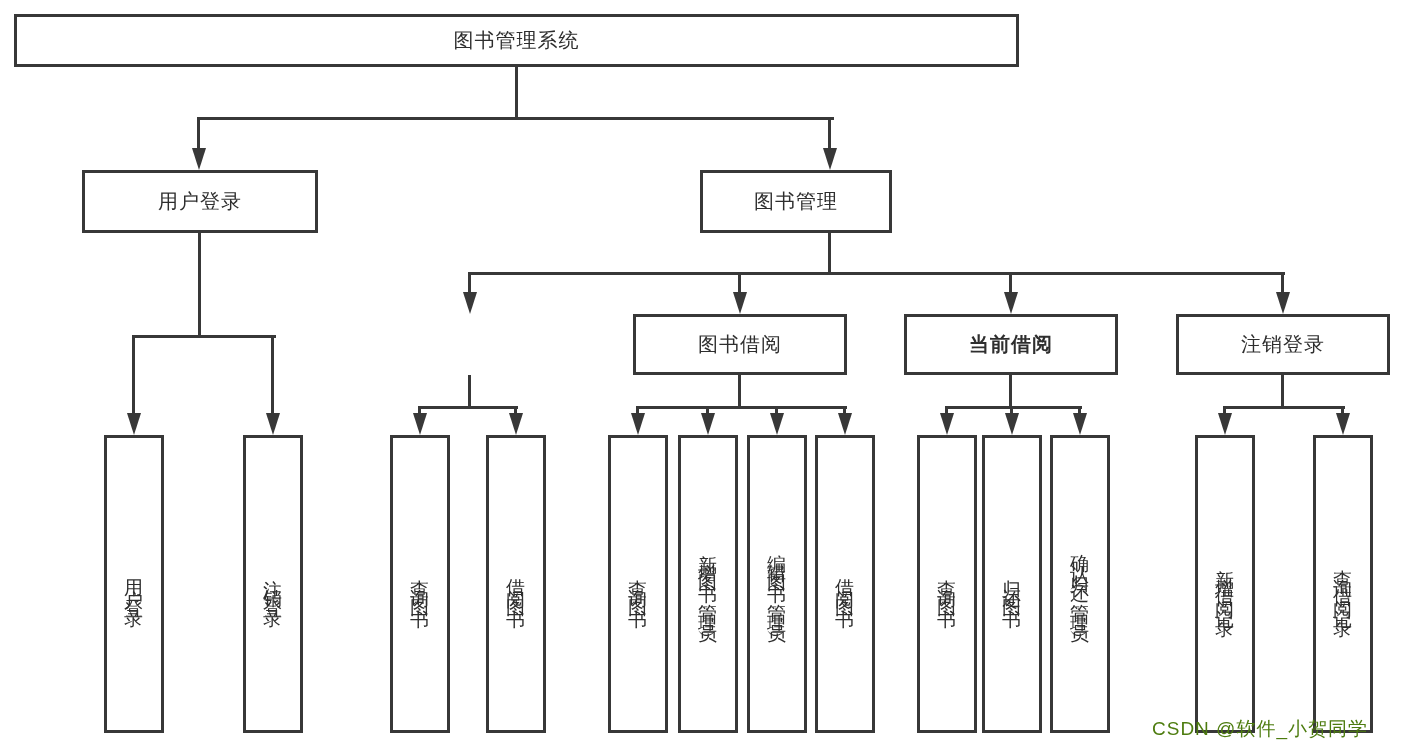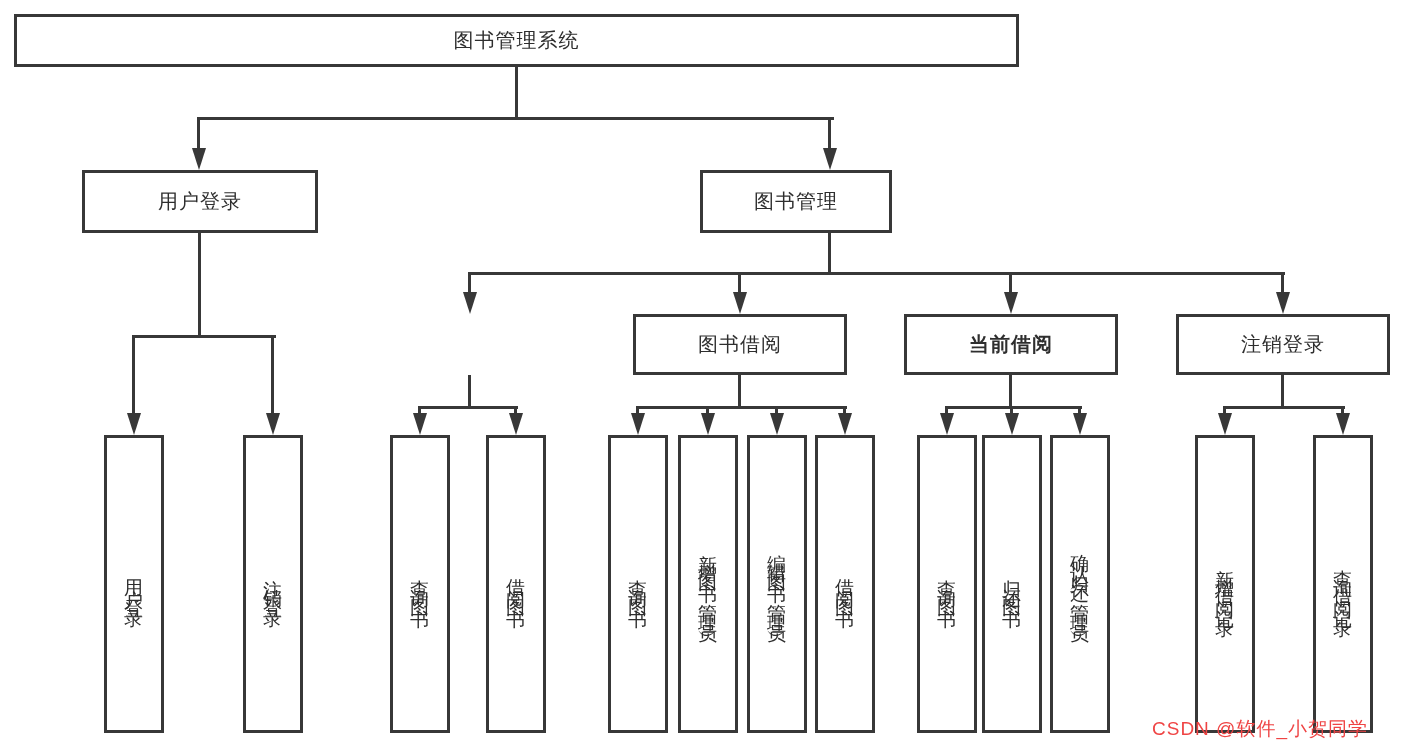--- a/index.html
+++ b/index.html
@@ -51,21 +51,21 @@
     width: 0; height: 0;
     border-left: 7px solid transparent;
     border-right: 7px solid transparent;
     border-top: 22px solid #383838;
   }
   .watermark {
     position: absolute;
     left: 1152px;
     top: 716px;
     font-size: 19px;
-    color: #ef4444;
+    color: #4d7c0f;
     letter-spacing: 1px;
     white-space: nowrap;
   }
 </style>
 </head>
 <body>
 
 <div class="canvas">
 
   <div class="box" style="left:14px; top:14px; width:1005px; height:53px;">

